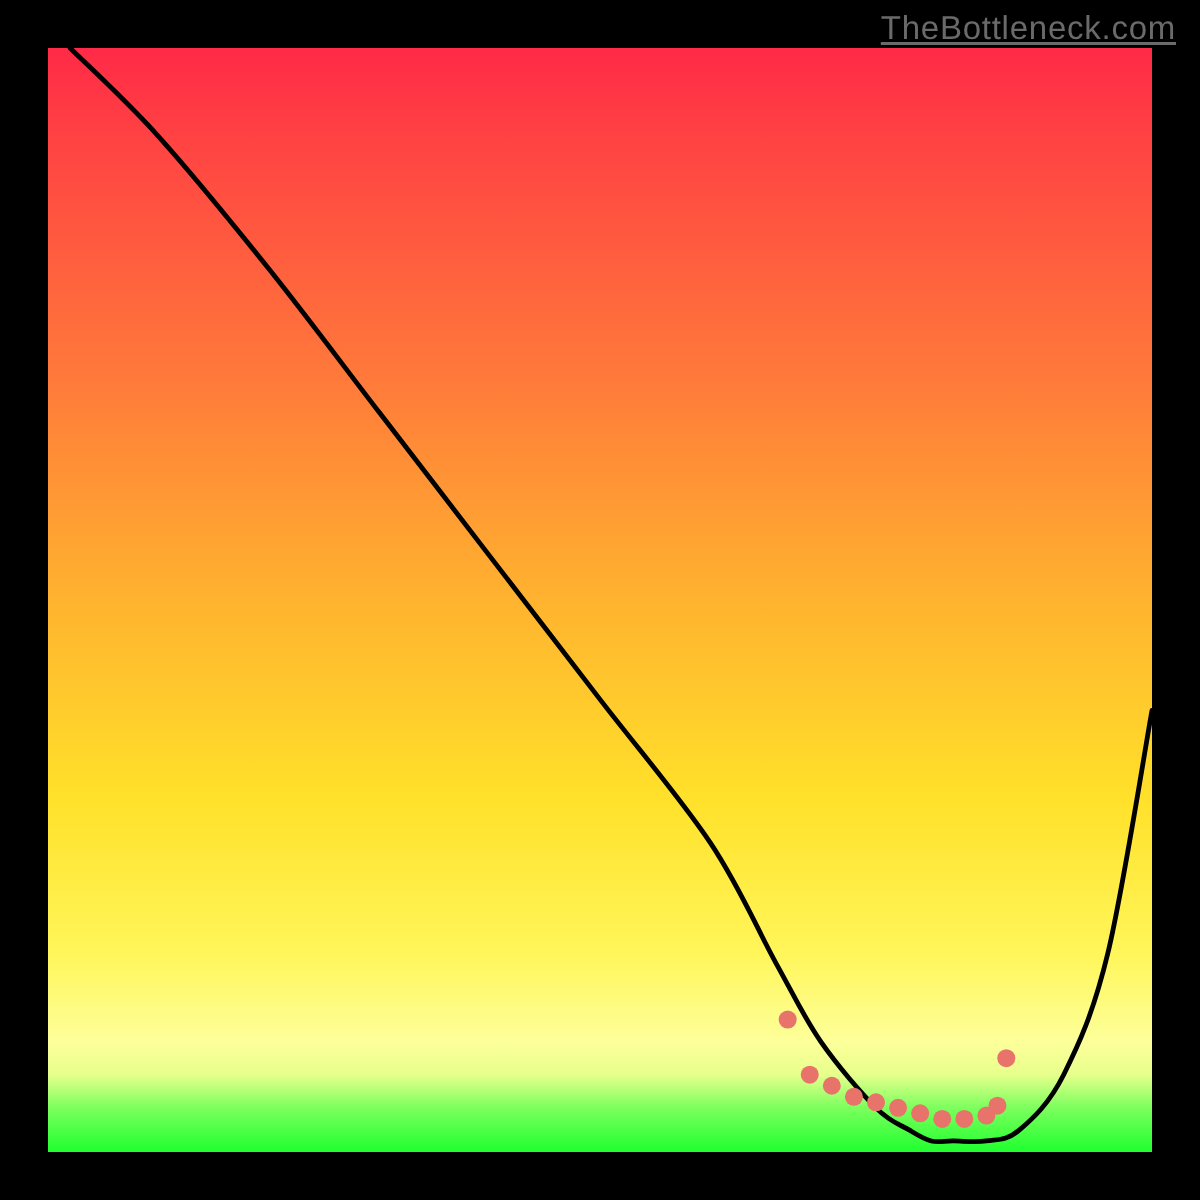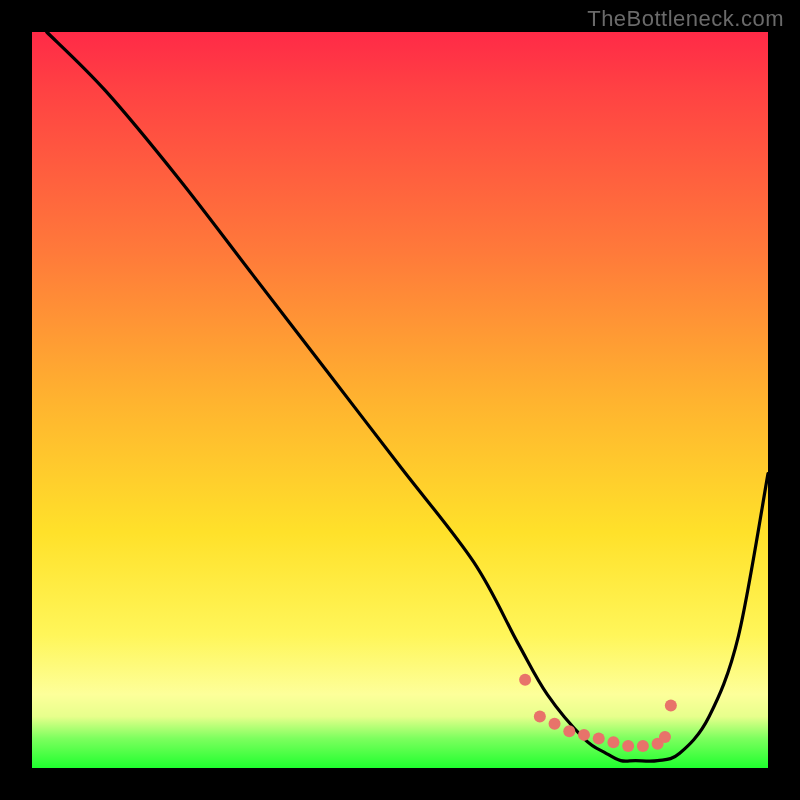--- a/index.html
+++ b/index.html
@@ -42,20 +42,21 @@
   }
   .attribution {
     position: absolute;
     top: 6px;
     right: 16px;
     color: #6a6a6a;
     font-size: 22px;
     font-weight: 500;
     letter-spacing: 0.5px;
     user-select: none;
+    text-decoration: underline;
   }
   svg.curve {
     position: absolute;
     left: 0;
     top: 0;
     width: 736px;
     height: 736px;
     overflow: visible;
   }
 </style>

